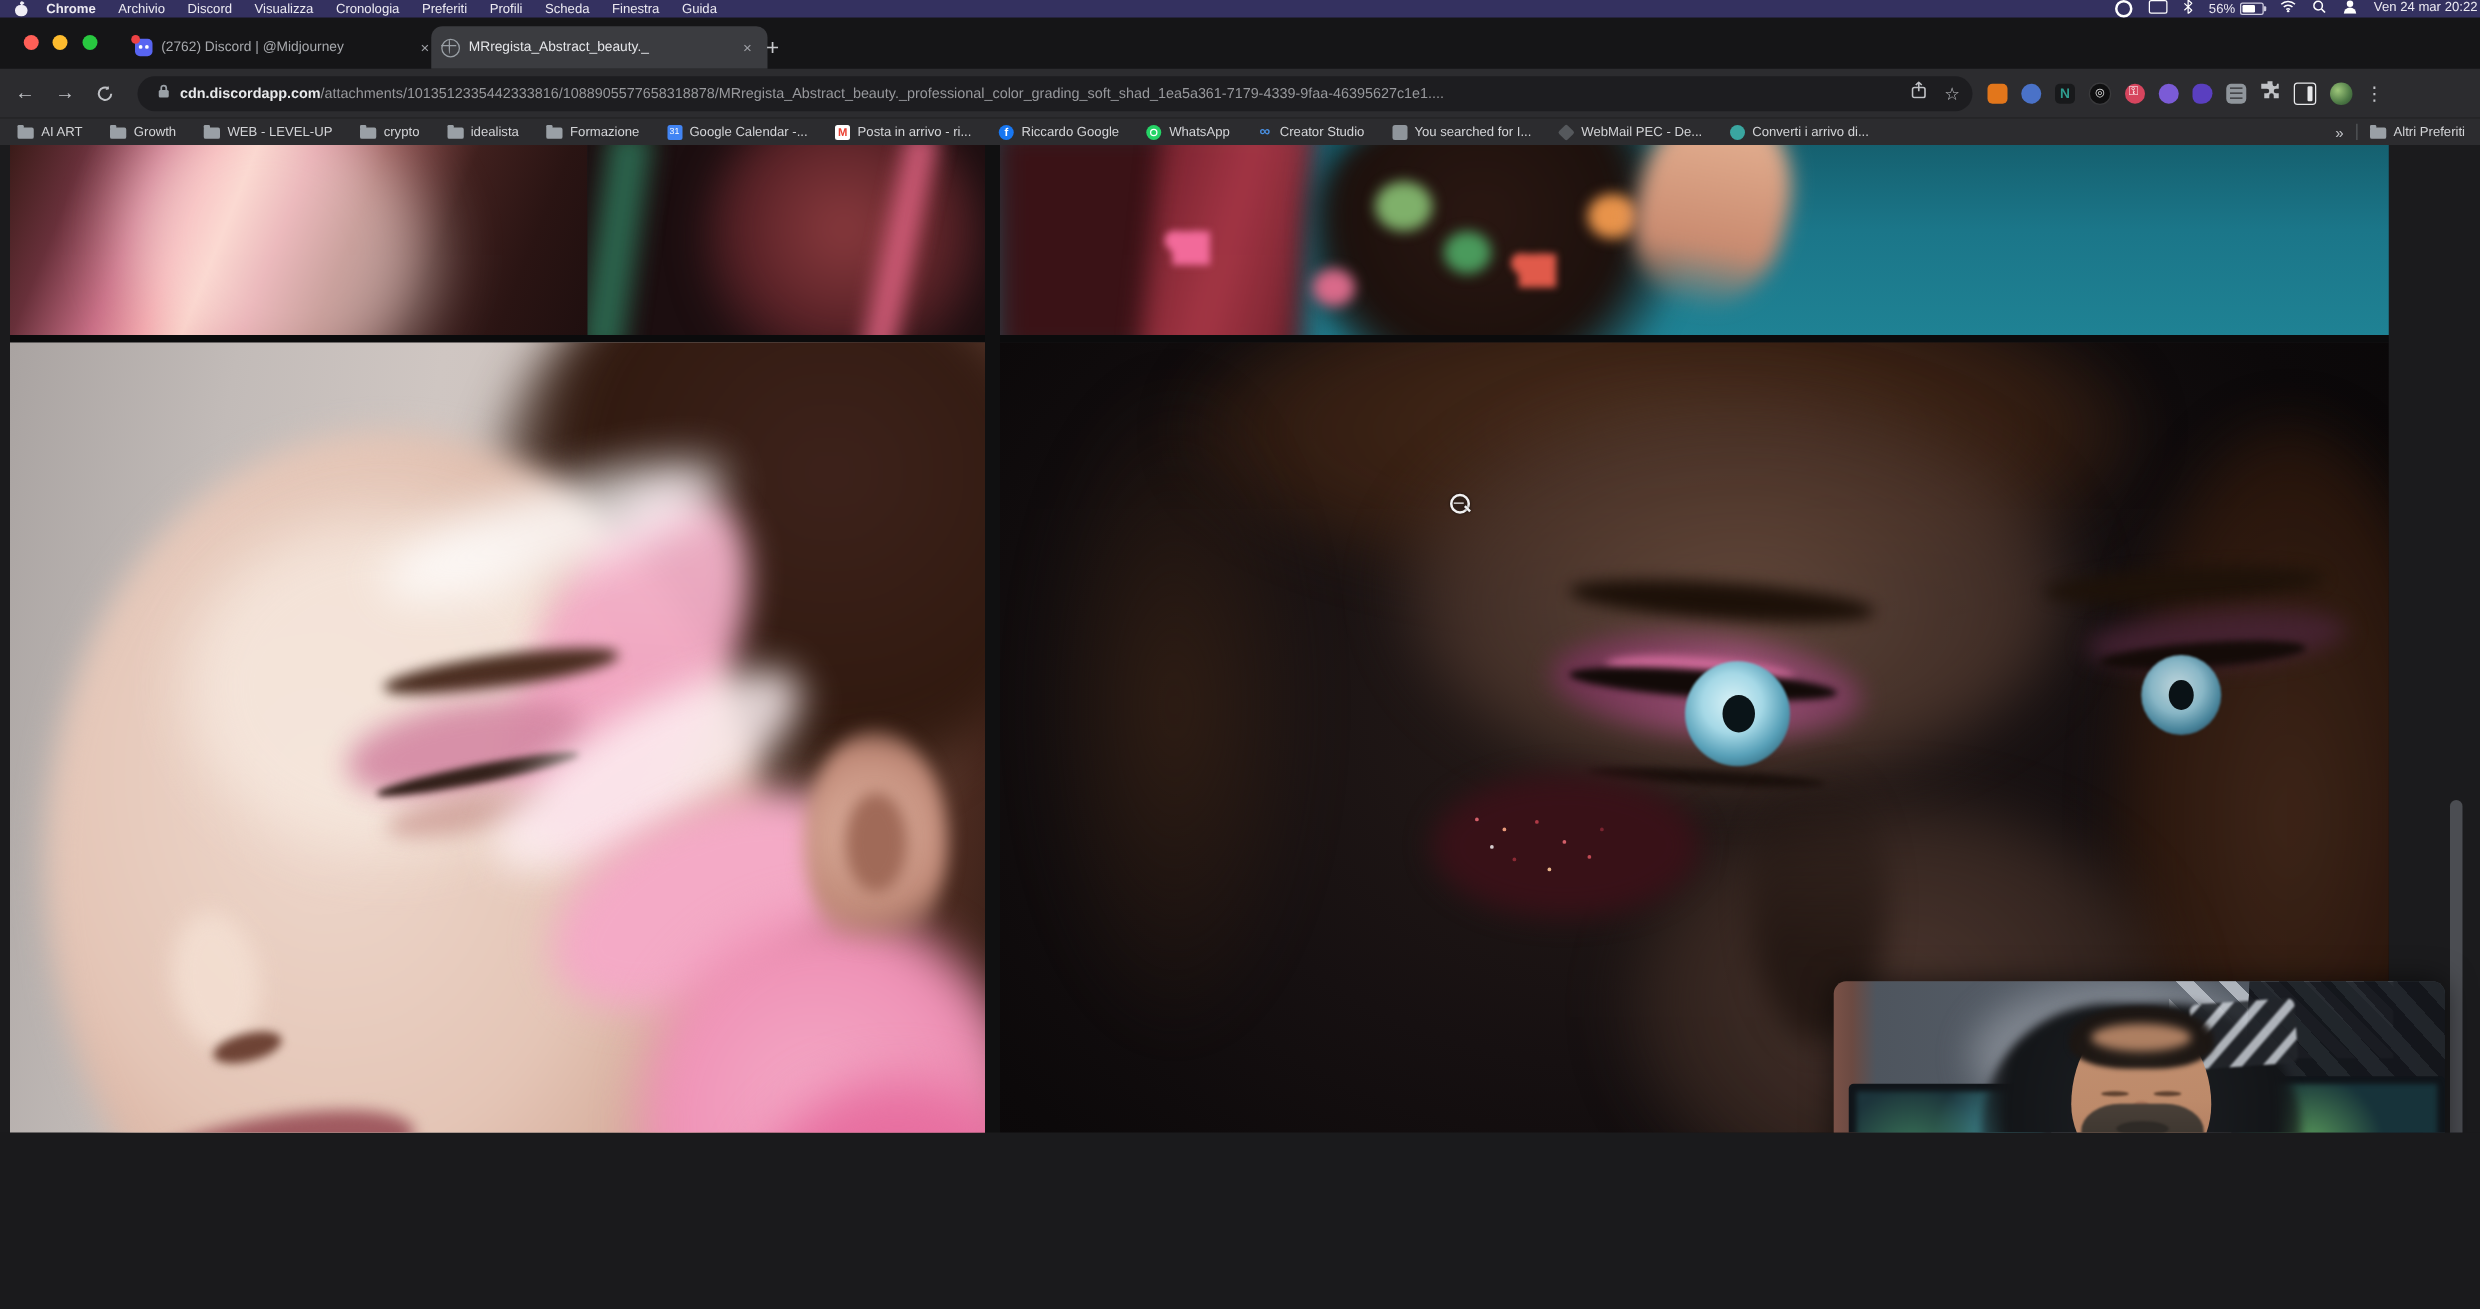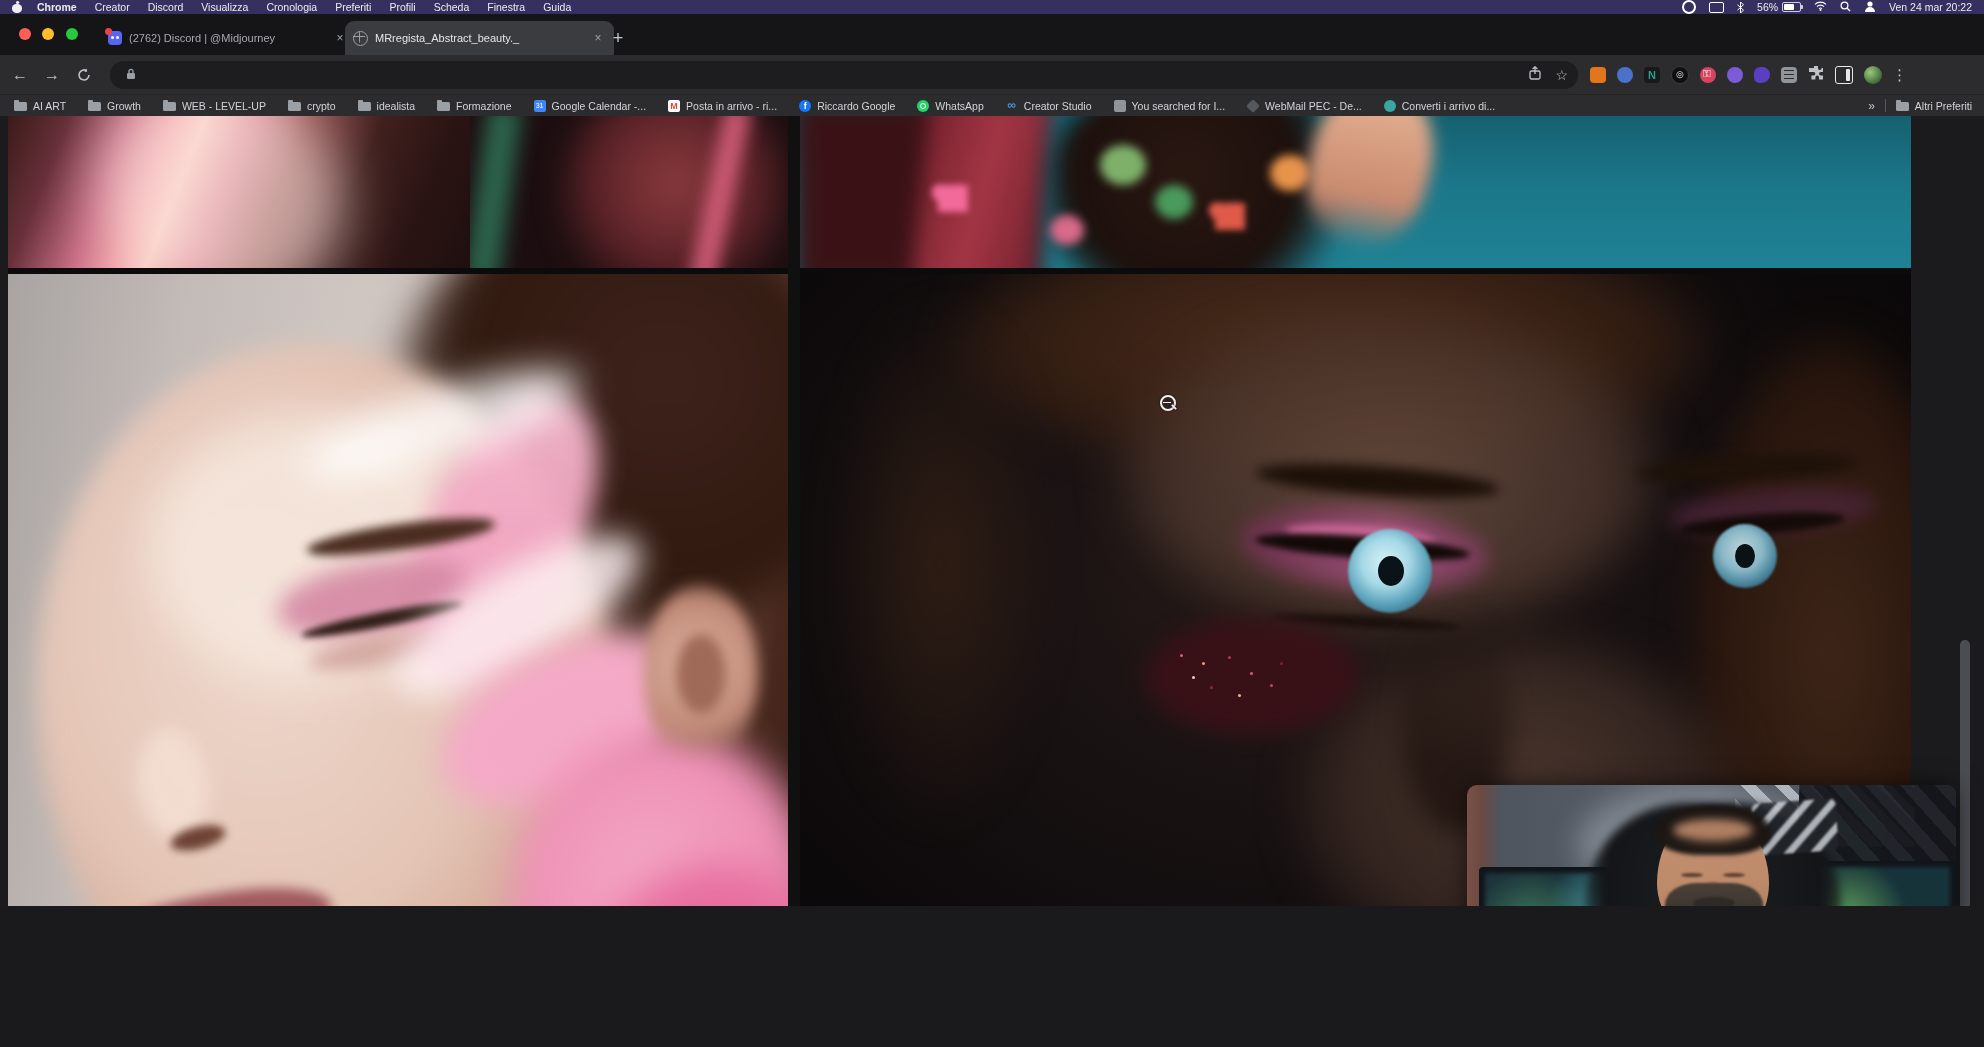--- a/index.html
+++ b/index.html
@@ -10,21 +10,21 @@
   
   .menubar{position:absolute;left:0;top:0;width:100%;height:14px;background:#343160;
            display:flex;align-items:center;color:#eceaf2;font-size:10.5px;z-index:50;}
   .menubar .apple{width:10px;height:11px;margin-left:12px;margin-right:6px;position:relative;}
   .menubar .apple::before{content:"";position:absolute;left:0;top:2px;width:10px;height:9px;background:#f0eef6;
            border-radius:45% 45% 48% 48%;}
   .menubar .apple::after{content:"";position:absolute;left:4px;top:-1px;width:3px;height:3px;background:#f0eef6;
            border-radius:60% 0 60% 60%;transform:rotate(40deg);}
   .menu-item{padding:0 9px;white-space:nowrap;}
   .menu-item.app{font-weight:bold;}
-  .mb-status{margin-left:auto;display:flex;align-items:center;gap:13px;margin-right:12px;}
+  .mb-status{margin-left:auto;display:flex;gap:13px;margin-right:2px;}
   .mb-ic{display:inline-block;position:relative;}
   .ic-record{width:10px;height:10px;border:2.5px solid #fff;border-radius:50%;}
   .ic-mirror{width:13px;height:9px;border:1.5px solid #fff;border-radius:2px;}
   .ic-bt{width:7px;height:11px;}
   .ic-bt svg{display:block;}
   .battery-wrap{display:flex;align-items:center;gap:4px;}
   .battery-shell{width:17px;height:8px;border:1px solid #cfcde0;border-radius:2px;position:relative;}
   .battery-shell::after{content:"";position:absolute;right:-3px;top:2px;width:2px;height:4px;background:#cfcde0;border-radius:0 1px 1px 0;}
   .battery-fill{position:absolute;left:1px;top:1px;height:6px;width:56%;background:#fff;border-radius:1px;}
   .clock{white-space:nowrap;}
@@ -271,21 +271,21 @@
   .wc-mustache{left:226px;top:112px;width:42px;height:12px;border-radius:50%;background:#2e2a26;filter:blur(1px);}
 </style>
 </head>
 <body>
 
 <div class="screen">
 
   <div class="menubar">
     <span class="apple"></span>
     <span class="menu-item app">Chrome</span>
-    <span class="menu-item">Creator</span>
+    <span class="menu-item">Archivio</span>
     <span class="menu-item">Discord</span>
     <span class="menu-item">Visualizza</span>
     <span class="menu-item">Cronologia</span>
     <span class="menu-item">Preferiti</span>
     <span class="menu-item">Profili</span>
     <span class="menu-item">Scheda</span>
     <span class="menu-item">Finestra</span>
     <span class="menu-item">Guida</span>
     <div class="mb-status">
       <span class="mb-ic ic-record"></span>
@@ -343,20 +343,24 @@
         <svg width="14" height="14" viewBox="0 0 14 14">
           <path d="M12 7 A5 5 0 1 1 9.8 2.8" stroke="#c0c2c6" stroke-width="1.6" fill="none"></path>
           <path d="M9.6 0.6 L10.2 3.4 L7.4 3.9 Z" fill="#c0c2c6"></path>
         </svg>
       </span>
     <div class="omnibox">
       <span class="lock"><svg width="10" height="12" viewBox="0 0 10 12">
             <rect x="1" y="5" width="8" height="6" rx="1.2" fill="#9aa0a6"></rect>
             <path d="M3 5 V3.4 A2 2 0 0 1 7 3.4 V5" stroke="#9aa0a6" stroke-width="1.4" fill="none"></path>
           </svg></span>
+      <span class="url">
+        <span class="url-host">cdn.discordapp.com</span>
+        <span class="url-path">/attachments/1013512335442333816/1088905577658318878/MRregista_Abstract_beauty._professional_color_grading_soft_shad_1ea5a361-7179-4339-9faa-46395627c1e1....</span>
+      </span>
       <span class="omni-actions">
         <span><svg width="12" height="14" viewBox="0 0 12 14">
               <rect x="1" y="5" width="10" height="8" rx="1.5" stroke="#c0c2c6" stroke-width="1.3" fill="none"></rect>
               <path d="M6 8 V1 M3.6 3 L6 0.8 L8.4 3" stroke="#c0c2c6" stroke-width="1.3" fill="none"></path>
             </svg></span>
         <span class="star">☆</span>
       </span>
     </div>
     <div class="ext-row">
       <span class="ext ext-metamask"></span>

